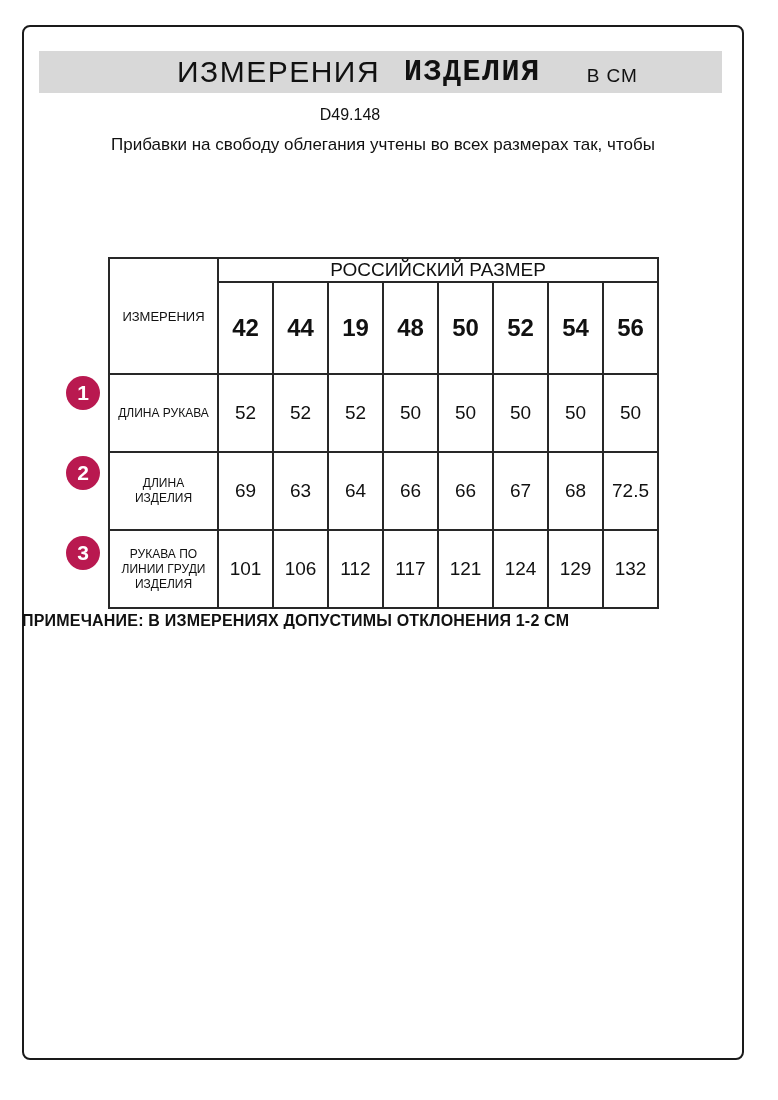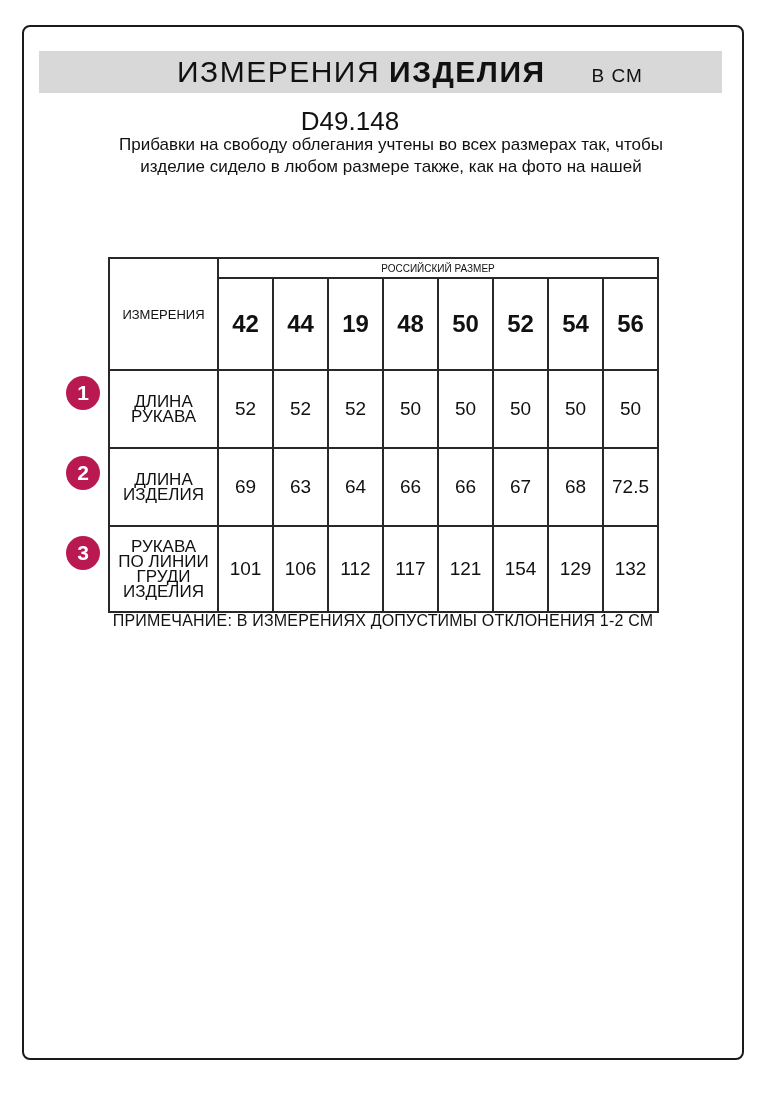--- a/index.html
+++ b/index.html
@@ -18,85 +18,84 @@
   }
   .title-bar {
     position: absolute; left: 39px; top: 51px;
     width: 683px; height: 42px;
     background: #d8d8d8;
     display: flex; align-items: center;
     padding-left: 138px; box-sizing: border-box;
     white-space: nowrap;
   }
   .title-main  { font-size: 30px; font-weight: 400; letter-spacing: 1.5px; }
-  .title-bold  { font-size: 30px; font-weight: 700; letter-spacing: 1.5px; margin-left: 9px; }
+  .title-bold  { font-size: 30px; font-weight: 700; letter-spacing: 1.5px; margin-left: 24px; font-family: Liberation Mono, monospace; }
   .title-units { font-size: 19px; font-weight: 400; letter-spacing: 1px; margin-left: 46px; margin-top: 7px; }
 
   .product-code {
     position: absolute; left: 22px; top: 106px; width: 656px;
-    text-align: center; font-size: 26px;
+    text-align: center; font-size: 16px;
   }
   .description {
     position: absolute; left: 22px; top: 134px; width: 722px;
-    text-align: center; font-size: 17px; line-height: 21.5px; padding-left: 8px;
+    text-align: center; font-size: 17px; line-height: 21.5px;
   }
 
   table.size-table {
     position: absolute; left: 108px; top: 257px;
     border-collapse: collapse; table-layout: fixed;
     width: 549px;
   }
   .size-table th, .size-table td {
     border: 2px solid #282828;
     text-align: center; vertical-align: middle;
     padding: 0;
   }
   col.c-label { width: 109px; }
   col.c-size  { width: 55px; }
   th.corner { font-size: 13px; font-weight: 400; }
-  tr.group-row th.group { font-size: 10px; font-weight: 400; height: 18px; border-radius: 10px; }
+  tr.group-row th.group { font-size: 19px; font-weight: 400; height: 18px; border-radius: 10px; }
   tr.sizes-row { height: 92px; }
   tr.sizes-row th { font-size: 24px; font-weight: 700; }
   tbody tr { height: 78px; }
-  td.label { font-size: 17px; line-height: 15px; padding: 12px 6px; margin-top: 46px; }
+  td.label { font-size: 12px; line-height: 15px; padding: 12px 6px; margin-top: 46px; }
   td.val   { font-size: 19px; }
 
   .marker {
     position: absolute; left: 66px;
     width: 34px; height: 34px; border-radius: 50%;
     background: #b91950; color: #ffffff;
     font-size: 21px; font-weight: 700;
     display: flex; align-items: center; justify-content: center;
   }
   .m1 { top: 376px; } .m2 { top: 456px; } .m3 { top: 536px; }
 
   .note {
     position: absolute; left: 22px; top: 612px; width: 722px;
-    text-align: center; font-size: 16px; font-weight: 400;
+    font-size: 16px; font-weight: 700;
     letter-spacing: 0.2px;
   }
 </style>
 </head>
 <body>
 
 <div class="page">
 
   <div class="frame"></div>
 
   <header class="title-bar">
     <span class="title-main">ИЗМЕРЕНИЯ</span>
     <span class="title-bold">ИЗДЕЛИЯ</span>
     <span class="title-units">В СМ</span>
   </header>
 
   <div class="product-code">D49.148</div>
 
   <div class="description">
     <div>Прибавки на свободу облегания учтены во всех размерах так, чтобы</div>
-    <div>изделие сидело в любом размере также, как на фото на нашей</div>
   </div>
 
   <table class="size-table">
     <colgroup>
       <col class="c-label">
       <col class="c-size">
         <col class="c-size">
         <col class="c-size">
         <col class="c-size">
       <col class="c-size">
@@ -143,21 +142,21 @@
         <td class="val">68</td>
         <td class="val">72.5</td>
       </tr>
       <tr>
         <td class="label">РУКАВА ПО ЛИНИИ ГРУДИ ИЗДЕЛИЯ</td>
         <td class="val">101</td>
         <td class="val">106</td>
         <td class="val">112</td>
         <td class="val">117</td>
         <td class="val">121</td>
-        <td class="val">154</td>
+        <td class="val">124</td>
         <td class="val">129</td>
         <td class="val">132</td>
       </tr>
     </tbody>
   </table>
 
   <div class="marker m1">1</div>
   <div class="marker m2">2</div>
   <div class="marker m3">3</div>
 

